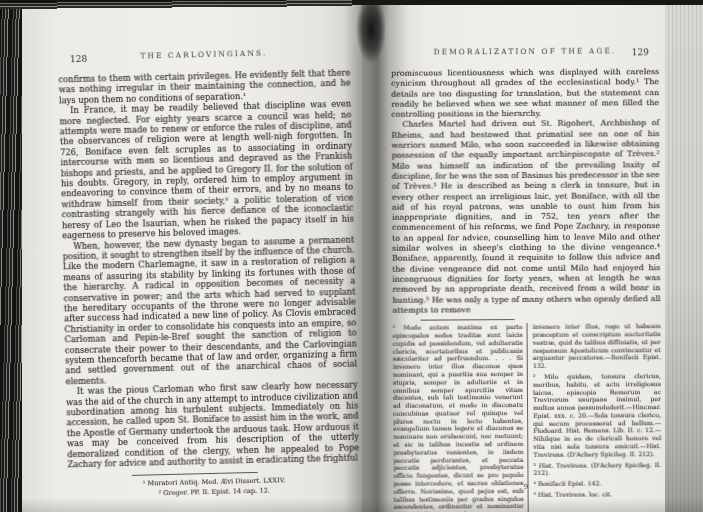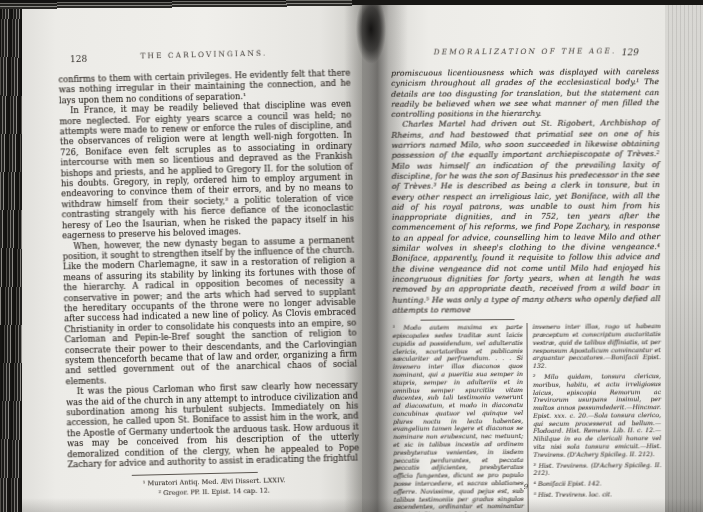--- a/index.html
+++ b/index.html
@@ -30,21 +30,20 @@
       linear-gradient(180deg,#d9d8d4 0%,#d2d1cd 55%,#b4b3af 85%,#9d9c98 100%);
   }
   .page{position:absolute;top:0;height:512px;z-index:2;}
   .page-left{
     left:14px;width:348px;
     background:linear-gradient(90deg,#dddcd8 0%,#ecebe7 12%,#f0efeb 55%,#e6e5e1 88%,#cfcec9 100%);
   }
   .page-right{
     left:362px;width:303px;
     background:linear-gradient(90deg,#b7b6b2 0%,#d8d7d3 6%,#edece8 22%,#f0efeb 60%,#e9e8e4 100%);
-    font-style:italic;
   }
   
   .gutter{
     position:absolute;left:344px;top:0;width:64px;height:512px;z-index:4;pointer-events:none;
     background:linear-gradient(90deg,rgba(35,33,30,0) 0%,rgba(35,33,30,0.38) 38%,rgba(22,20,18,0.52) 52%,rgba(35,33,30,0.22) 70%,rgba(35,33,30,0) 100%);
   }
   .gutter-blotch{
     position:absolute;left:350px;top:-14px;width:42px;height:96px;z-index:5;pointer-events:none;
     background:radial-gradient(ellipse 50% 50% at 50% 45%,rgba(12,11,10,0.92) 0%,rgba(12,11,10,0.55) 45%,rgba(12,11,10,0) 72%);
   }
@@ -56,21 +55,21 @@
   .inner{position:absolute;color:#38332e;filter:blur(0.22px);}
   .inner-left{left:48px;top:50px;width:292px;transform:rotate(-1.35deg);transform-origin:50% 40%;}
   .inner-right{left:30px;top:47px;width:268px;transform:rotate(-0.35deg);transform-origin:50% 40%;}
   .header-row{position:relative;height:13px;margin-bottom:8px;}
   .running-header{
     position:absolute;left:0;right:0;text-align:center;
     font-size:7.4px;letter-spacing:2.1px;color:#3c3732;white-space:nowrap;
   }
   .pagenum{position:absolute;font-size:9px;color:#332f2a;}
   .pagenum.pn-left{left:12px;top:1px;}
-  .pagenum.pn-right{right:20px;top:1px;}
+  .pagenum.pn-right{right:10px;top:1px;}
   p.body{
     margin:0;font-size:8.3px;line-height:10.4px;text-align:justify;
     text-indent:11px;text-shadow:0.2px 0.2px 0.4px rgba(60,54,48,0.5);
   }
   .inner-right p.body{font-size:7.9px;line-height:10.3px;}
   p.body.no-indent{text-indent:0;}
   .fn-rule{border-top:1px solid #5a554f;height:0;}
   .fn-rule-left{width:126px;margin:7px 0 4px 64px;}
   .fn-rule-right{width:94px;margin:4px 0 3px 28px;}
   .fn-center{

